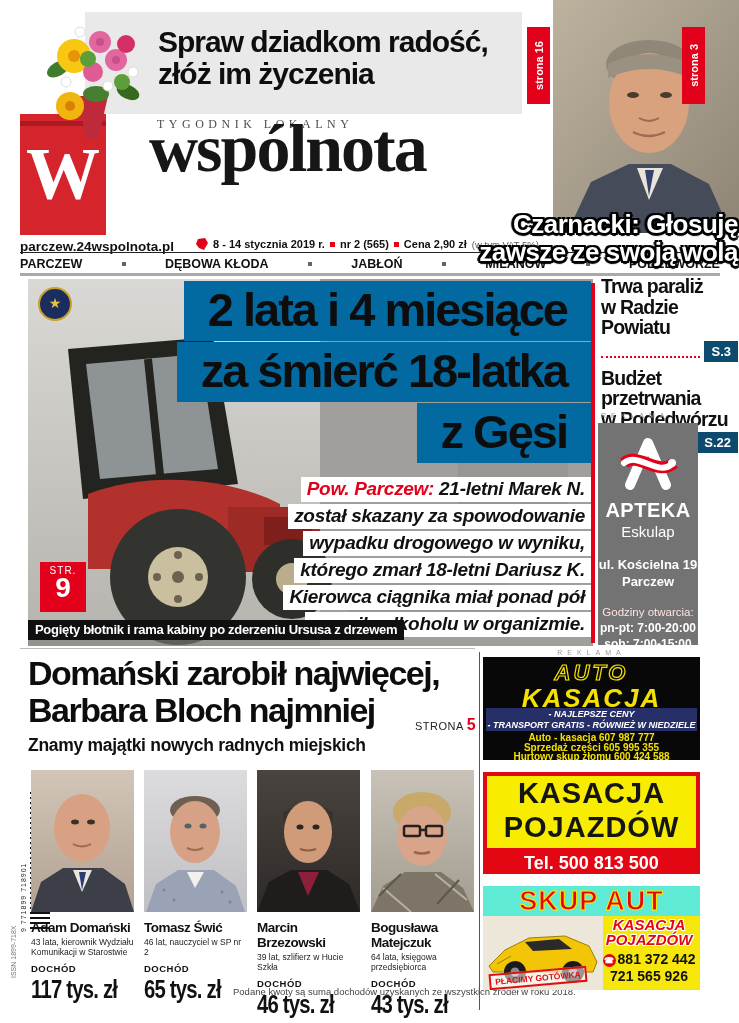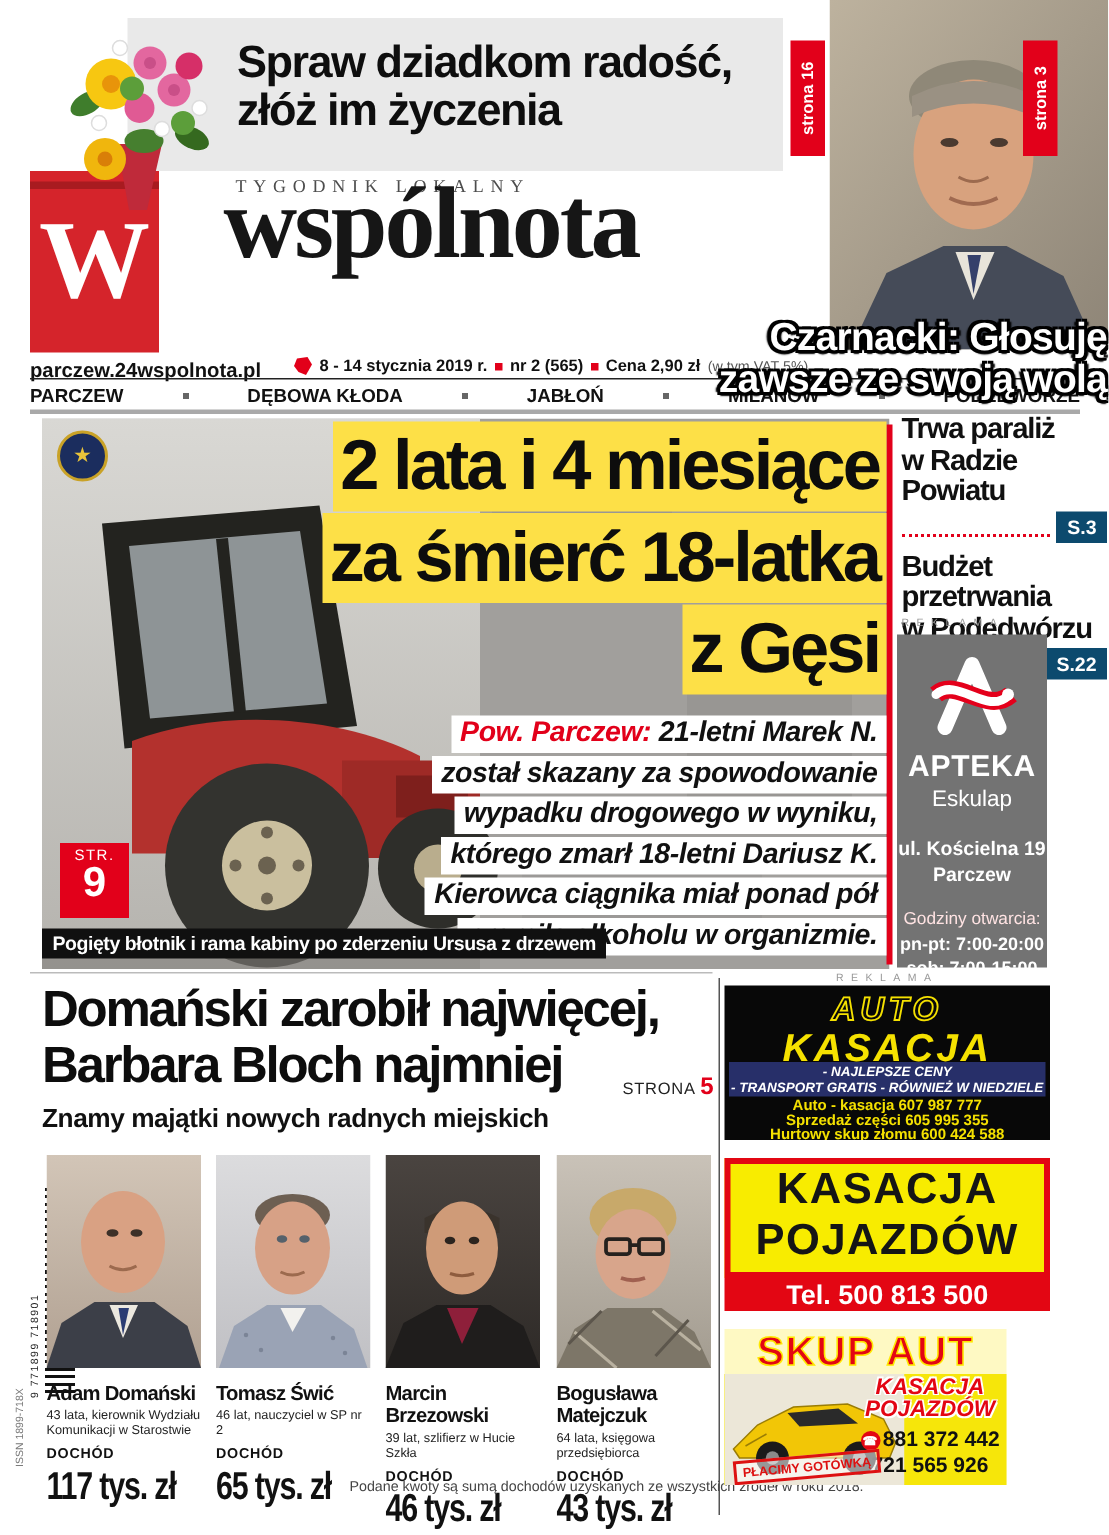--- a/index.html
+++ b/index.html
@@ -48,22 +48,22 @@
   .nav span.item{font-size:12.5px;font-weight:700;}
   .nav .nsep{width:4px;height:4px;background:#666;}
   .nav-botline{left:20px;top:273px;width:700px;height:3px;background:#a9a9a9;}
   
   .scene{left:28px;top:279px;width:565px;height:367px;}
   .police{left:38px;top:287px;width:30px;height:30px;border-radius:50%;background:#1b2d5e;
           border:2px solid #c9a227;text-align:center;z-index:4;}
   .police span{color:#e8c23a;font-size:14px;line-height:28px;}
   .bigheads{left:28px;top:281px;width:563px;text-align:right;z-index:6;}
   .bigheads div{margin-bottom:1px;}
-  .bigheads span{display:inline-block;background:#fde047;color:#0d0d0d;font-weight:800;font-size:47px;
-                 line-height:51px;letter-spacing:-2px;padding:3px 5px 6px;}
+  .bigheads span{display:inline-block;background:#0369a1;color:#0d0d0d;font-weight:800;font-size:47px;
+                 line-height:51px;letter-spacing:-2px;padding:3px 24px 6px;}
   .lead{left:28px;top:477px;width:563px;text-align:right;z-index:6;font-style:italic;}
   .lead .ln{margin-bottom:2px;}
   .lead .ln span{display:inline-block;background:#fff;font-size:19px;font-weight:800;letter-spacing:-0.3px;
                  padding:1px 6px 2px;}
   .lead .pref{color:#e2001a;}
   .str9{left:40px;top:562px;width:46px;height:50px;background:#e2001a;color:#fff;text-align:center;z-index:7;}
   .str9 .t{font-size:10px;letter-spacing:1px;padding-top:3px;}
   .str9 .n{font-size:28px;font-weight:800;line-height:24px;}
   .tcaption{left:28px;top:620px;z-index:7;}
   .tcaption span{background:#101010;color:#fff;font-size:13px;font-weight:700;padding:2px 7px 3px;letter-spacing:-0.3px;}
@@ -105,21 +105,21 @@
   .ad1 .t1{font-size:22px;font-style:italic;font-weight:900;letter-spacing:3px;color:transparent;
            -webkit-text-stroke:1.2px #f5e100;margin-top:3px;}
   .ad1 .t2{font-size:26px;font-style:italic;font-weight:900;letter-spacing:2px;color:#f5e100;margin-top:-3px;}
   .ad1 .bluebar{position:absolute;left:3px;right:3px;top:51px;height:22px;background:#272f69;color:#fff;
                 font-style:italic;font-weight:800;font-size:9px;line-height:11px;padding-top:1px;}
   .ad1 .phones{position:absolute;left:0;right:0;top:76px;color:#f5e100;font-weight:800;font-size:10px;line-height:9.5px;}
   .ad2{left:483px;top:772px;width:217px;}
   .ad2 .ybox{box-sizing:border-box;border:4px solid #e30613;background:#f8ec00;height:80px;text-align:center;}
   .ad2 .ybox div{font-size:29px;font-weight:800;letter-spacing:1px;line-height:34px;color:#151515;}
   .ad2 .tel{height:22px;background:#e30613;color:#fff;text-align:center;font-size:18px;font-weight:800;line-height:22px;}
-  .ad3{left:483px;top:886px;width:188px;height:104px;background:#fef9c3;}
+  .ad3{left:483px;top:886px;width:217px;height:104px;background:#5eead4;}
   .ad3 .ttl{text-align:center;font-size:27px;font-weight:900;letter-spacing:1px;color:#e30613;
             -webkit-text-stroke:1px #ffe800;line-height:30px;}
   .ad3 .body{position:relative;height:74px;background:#f6e60a;overflow:hidden;}
   .ad3 .right{position:absolute;right:2px;top:1px;width:98px;text-align:center;}
   .ad3 .sub{font-size:15px;font-style:italic;font-weight:900;color:#e30613;line-height:15px;
             text-shadow:-1px -1px 0 #fff,1px -1px 0 #fff,-1px 1px 0 #fff,1px 1px 0 #fff;}
   .ad3 .phone{font-size:14px;font-weight:800;color:#111;line-height:17px;white-space:nowrap;}
   .picon{display:inline-block;width:13px;height:13px;background:#e30613;border-radius:50%;color:#fff;
          font-size:8px;line-height:13px;text-align:center;vertical-align:middle;margin-right:2px;}
   .stamp{position:absolute;left:6px;bottom:4px;transform:rotate(-5deg);border:2px solid #d11;

